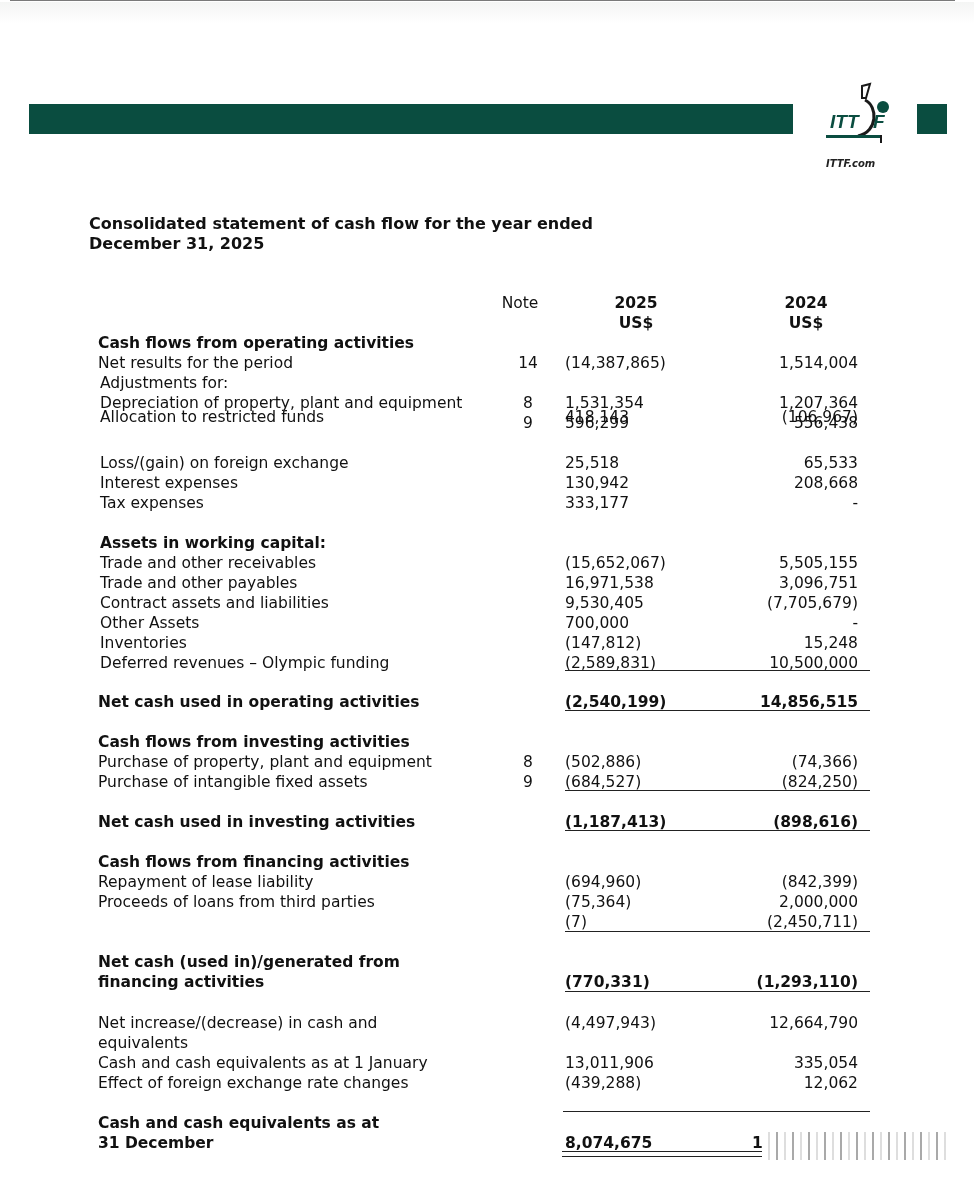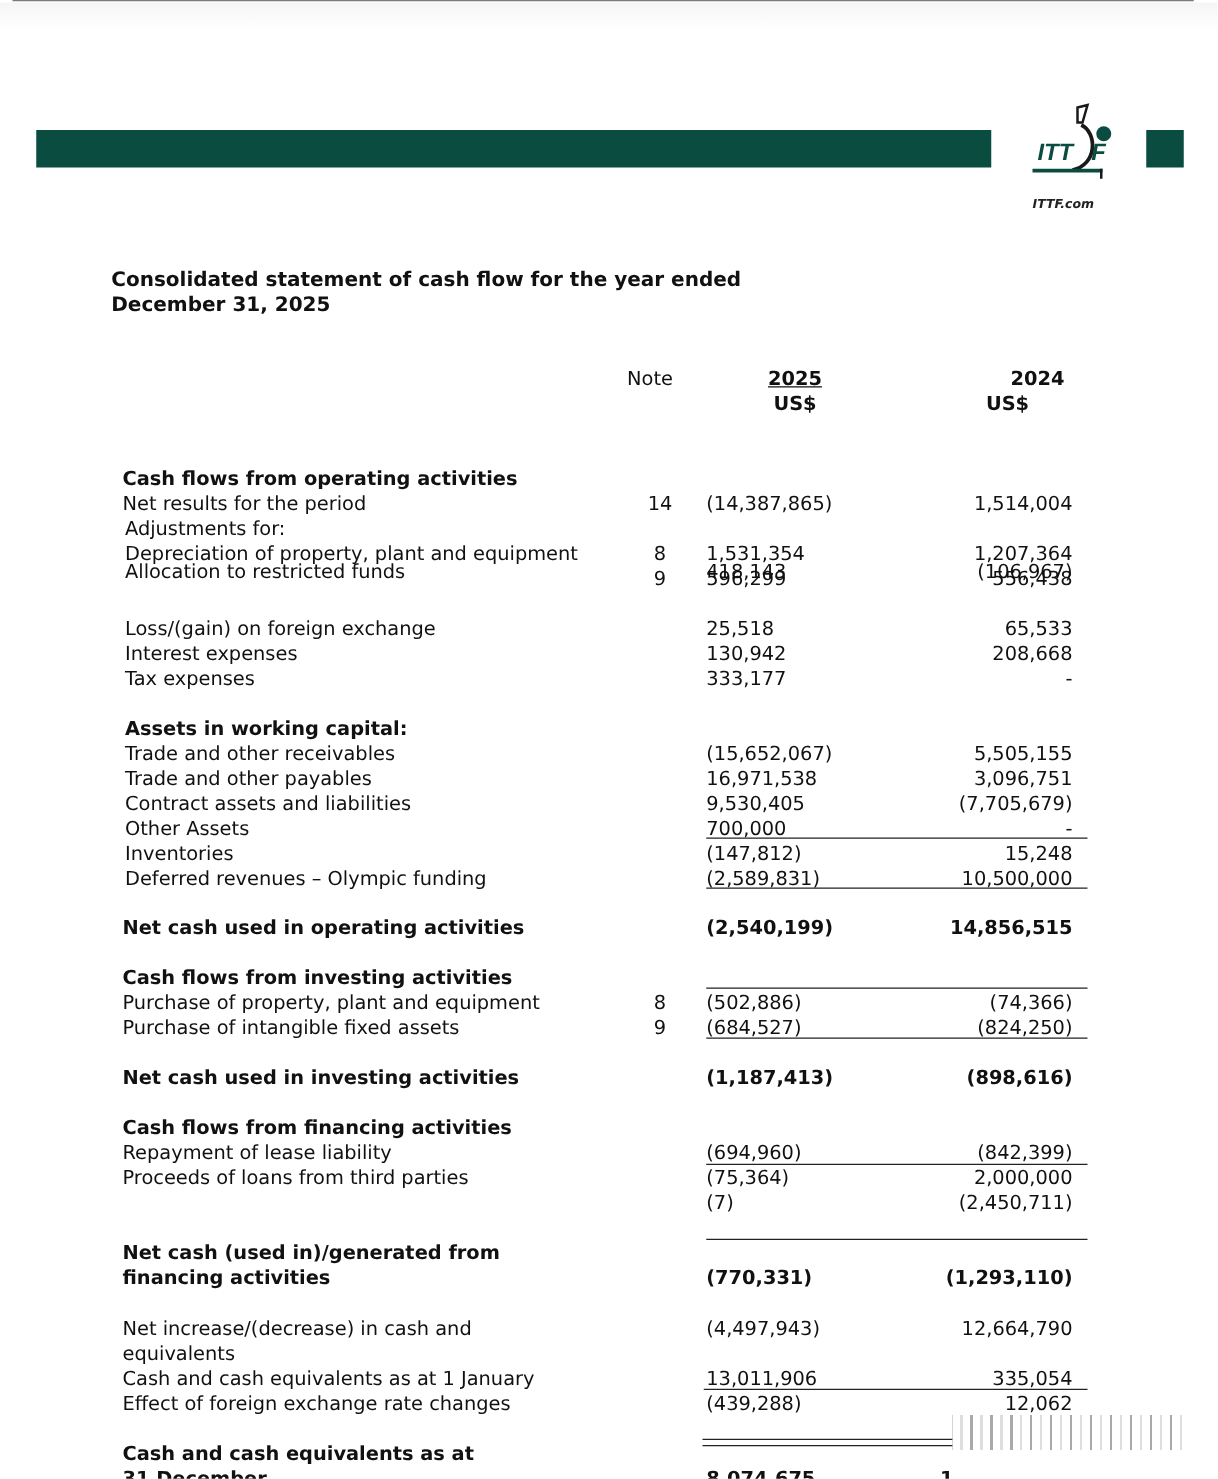--- a/index.html
+++ b/index.html
@@ -11,21 +11,21 @@
   }
   .top-rule { position: absolute; left: 10px; top: 0; width: 945px; height: 1px; background: #7a7a7a; }
   .top-fade { position: absolute; left: 0; top: 2px; width: 974px; height: 22px; background: linear-gradient(#f4f5f4, #ffffff); }
   .band-left { position: absolute; left: 29px; top: 104px; width: 764px; height: 30px; background: #0a4d40; }
   .band-right { position: absolute; left: 917px; top: 104px; width: 30px; height: 30px; background: #0a4d40; }
   .logo { position: absolute; left: 812px; top: 80px; width: 82px; height: 70px; }
   .logo-site { position: absolute; left: 826px; top: 158px; font-size: 10px; font-weight: bold; color: #222; font-style: italic; }
 
   .title { position: absolute; left: 89px; top: 214px; font-size: 16px; font-weight: bold; line-height: 20px; }
 
-  .row { position: absolute; left: 0; width: 814px; height: 20px; font-size: 15.5px; line-height: 20px; margin-top: 40px; }
+  .row { position: absolute; left: 0; width: 814px; height: 20px; font-size: 15.5px; line-height: 20px; }
   .row .lbl { position: absolute; left: 100px; white-space: nowrap; }
   .row .lbl.h { left: 98px; font-weight: bold; }
   .row .note { position: absolute; left: 510px; width: 36px; text-align: center; }
   .row .v25 { position: absolute; left: 565px; width: 128px; text-align: left; white-space: nowrap; }
   .row .v24 { position: absolute; left: 730px; width: 128px; text-align: right; white-space: nowrap; }
   .row.bold .lbl, .row.bold .v25, .row.bold .v24 { font-weight: bold; }
 
   .hdr { position: absolute; font-size: 15.5px; line-height: 20px; text-align: center; }
   .hdr.b { font-weight: bold; }
 
@@ -57,23 +57,23 @@
   <rect x="68" y="55" width="2" height="8" fill="#1a1a1a"></rect>
 </svg>
 <div class="logo-site">ITTF.com</div>
 
 <div class="title">
   <div>Consolidated statement of cash flow for the year ended</div>
   <div>December 31, 2025</div>
 </div>
 
 <div class="hdr" style="left:495px;top:293px;width:50px;">Note</div>
-<div class="hdr b" style="left:600px;top:293px;width:72px;text-decoration:underline;">2025</div>
+<div class="hdr b" style="left:600px;top:293px;width:72px;">2025</div>
 <div class="hdr b" style="left:600px;top:313px;width:72px;">US$</div>
-<div class="hdr b" style="left:794px;top:293px;width:72px;">2024</div>
+<div class="hdr b" style="left:770px;top:293px;width:72px;">2024</div>
 <div class="hdr b" style="left:770px;top:313px;width:72px;">US$</div>
 
 <div class="row" style="top:333px">
     <span class="lbl h">Cash flows from operating activities</span>
   </div>
 <div class="row" style="top:353px">
     <span class="lbl" style="left:98px">Net results for the period</span>
     <span class="note">14</span>
     <span class="v25">(14,387,865)</span>
     <span class="v24">1,514,004</span>

